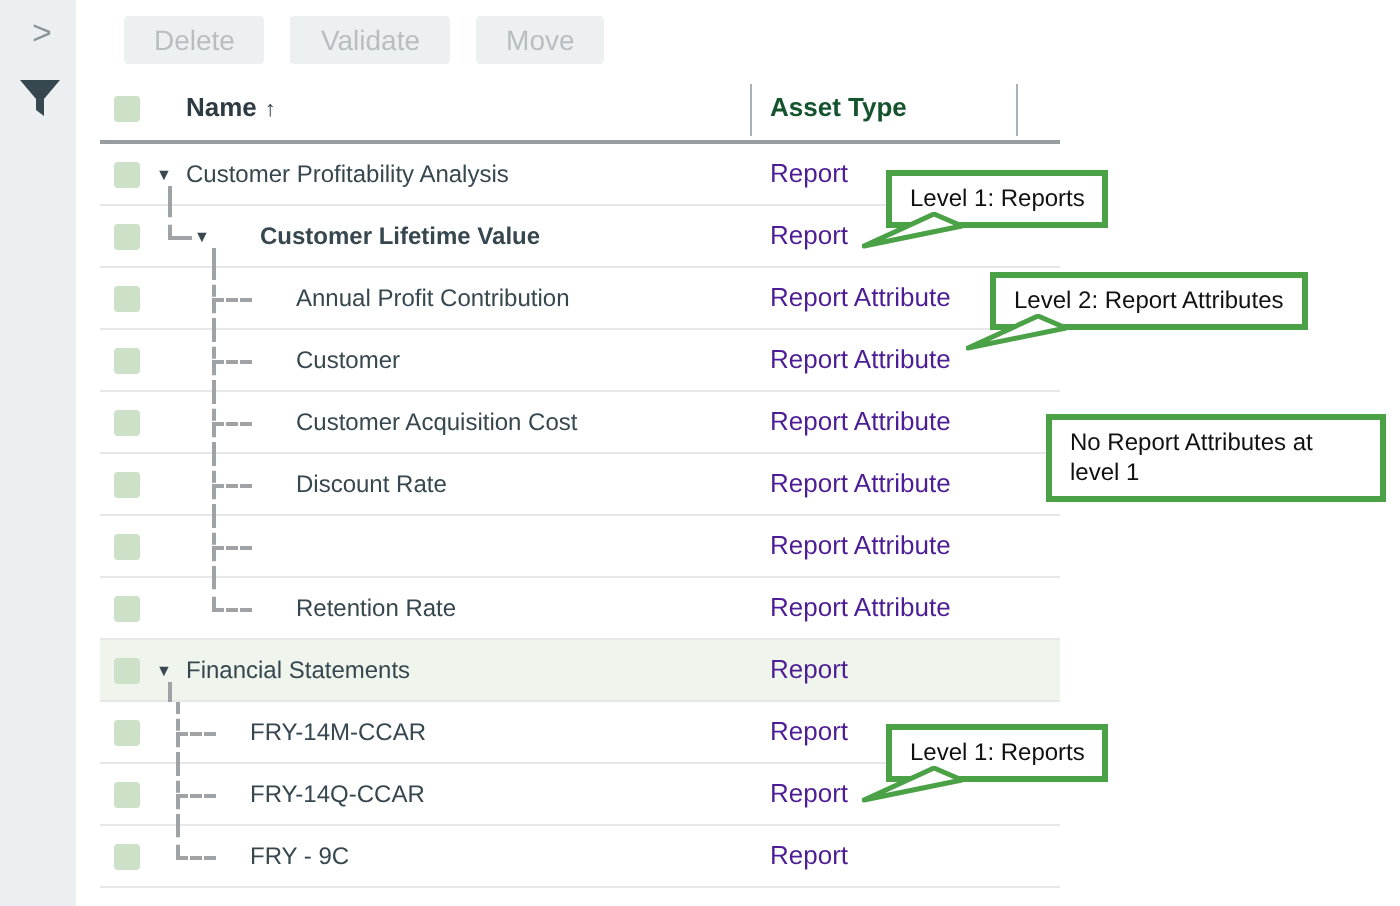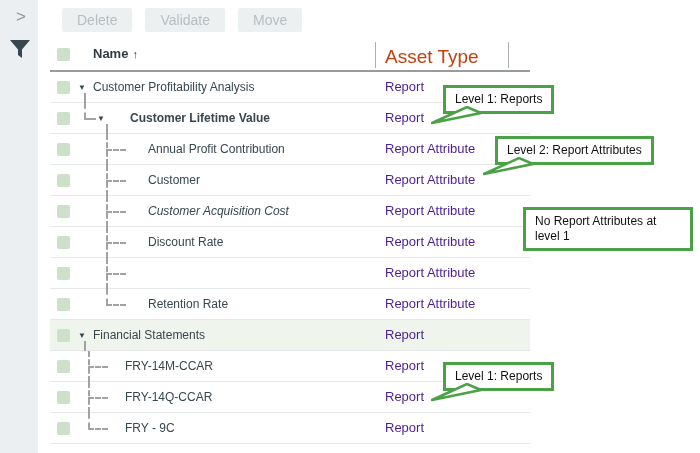--- a/index.html
+++ b/index.html
@@ -16,21 +16,21 @@
   
   .toolbar { position:absolute; left:62px; top:8px; display:flex; gap:13px; }
   .tb-btn { background:#edf0f1; color:#b7bec2; border:none; font-family:"Liberation Sans",sans-serif;
             font-size:14px; padding:3px 15px; height:24px; border-radius:2px; cursor:default; }
 
   
   .thead { position:absolute; left:50px; top:40px; width:480px; height:32px;
            border-bottom:2px solid #979c9f; background:#fff; }
   .th-name { position:absolute; left:43px; top:6px; font-size:13px; font-weight:bold; color:#2f3b43; cursor:pointer; }
   .th-sort { font-size:11px; font-weight:bold; color:#2f3b43; margin-left:4px; }
-  .th-type { position:absolute; left:335px; top:6px; font-size:19px; font-weight:normal; color:#c2410c; cursor:pointer; }
+  .th-type { position:absolute; left:335px; top:6px; font-size:13px; font-weight:bold; color:#14532d; cursor:pointer; }
   .th-div  { position:absolute; top:2px; width:1px; height:26px; background:#aab0b3; }
 
   
   .tbody { position:absolute; left:50px; top:72px; width:480px; }
   .row { position:relative; width:480px; height:31px; border-bottom:1px solid #e5e7e8; background:#fff; }
   .row.highlight { background:#eff5ec; }
   .cbx { position:absolute; left:7px; top:9px; width:13px; height:13px; background:#cde0c8;
          border-radius:2px; cursor:pointer; }
   .arrow { position:absolute; top:11px; font-size:8px; color:#39474f; cursor:pointer; line-height:9px; }
   .nm { position:absolute; top:0; font-size:12px; color:#37474f; line-height:30px; white-space:nowrap; }
@@ -102,21 +102,21 @@
         <div class="cbx"></div>
         <div class="vline" style="left: 56px; top: 0px; height: 31px;"></div>
         <div class="hline" style="left: 56px; width: 20px;"></div>
         <div class="nm" style="left: 98px;">Customer</div>
         <div class="ty">Report Attribute</div>
       </div>
       <div class="row">
         <div class="cbx"></div>
         <div class="vline" style="left: 56px; top: 0px; height: 31px;"></div>
         <div class="hline" style="left: 56px; width: 20px;"></div>
-        <div class="nm" style="left: 98px; font-style: italic;">Customer Acquisition Cost</div>
+        <div class="nm" style="left: 98px;">Customer Acquisition Cost</div>
         <div class="ty">Report Attribute</div>
       </div>
       <div class="row">
         <div class="cbx"></div>
         <div class="vline" style="left: 56px; top: 0px; height: 31px;"></div>
         <div class="hline" style="left: 56px; width: 20px;"></div>
         <div class="nm" style="left: 98px;">Discount Rate</div>
         <div class="ty">Report Attribute</div>
       </div>
       <div class="row">

